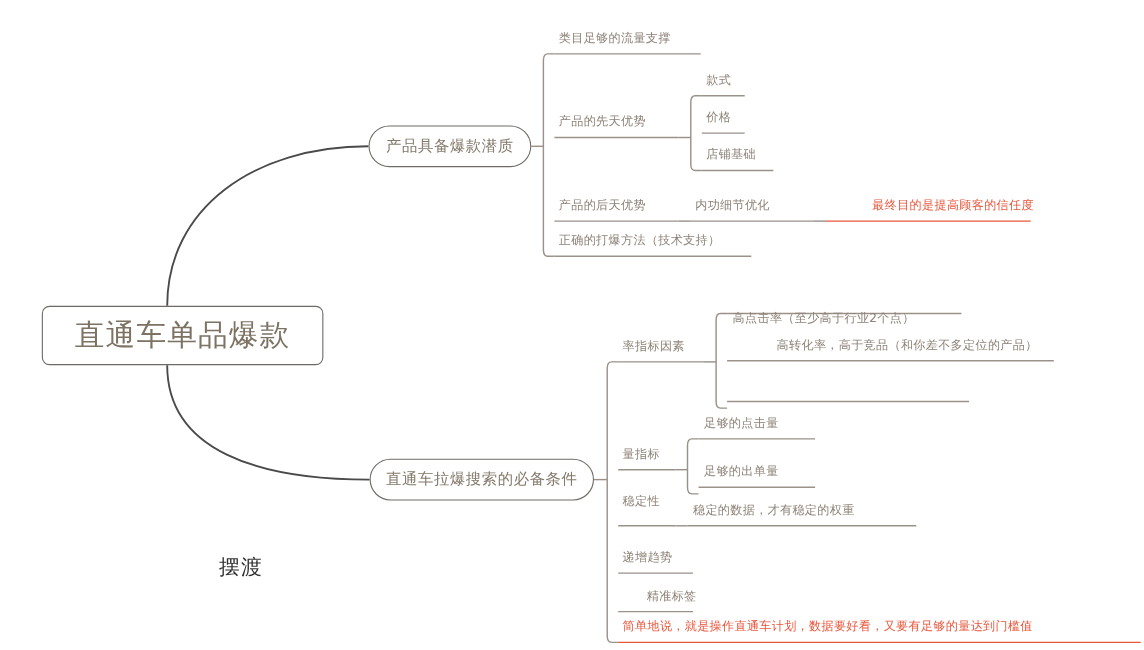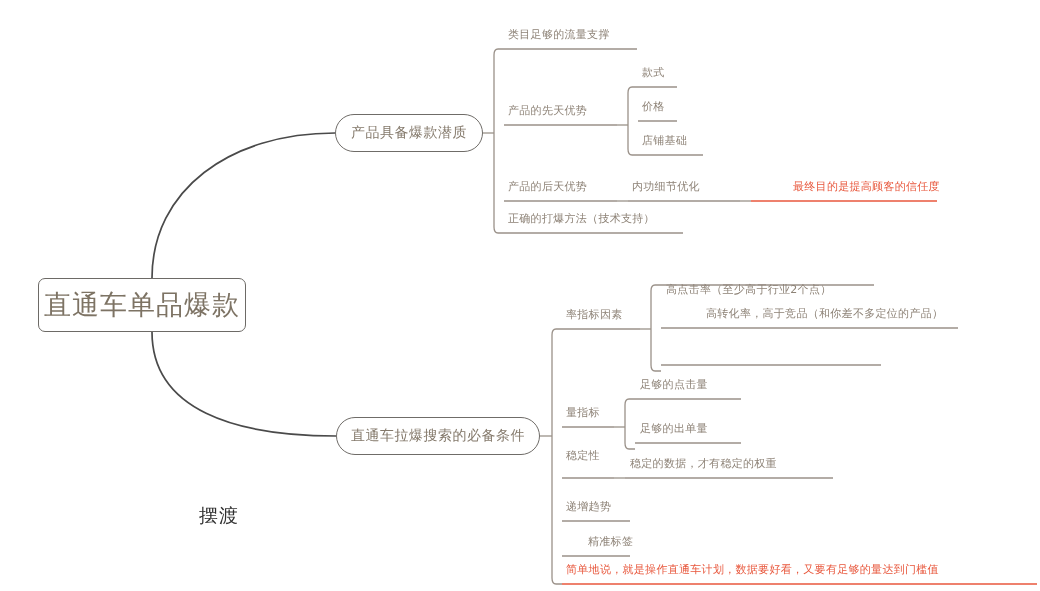--- a/index.html
+++ b/index.html
@@ -34,21 +34,21 @@
     line-height: 1.1;
     letter-spacing: 0.3px;
   }
   .node.red {
     color: #e8573c;
   }
   .root {
     position: absolute;
     left: 38px;
     top: 278px;
-    width: 208px;
+    width: 256px;
     height: 54px;
     border: 1.6px solid #6d6a66;
     border-radius: 7px;
     box-sizing: border-box;
     display: flex;
     align-items: center;
     justify-content: center;
     background: #ffffff;
   }
   .root-label {

